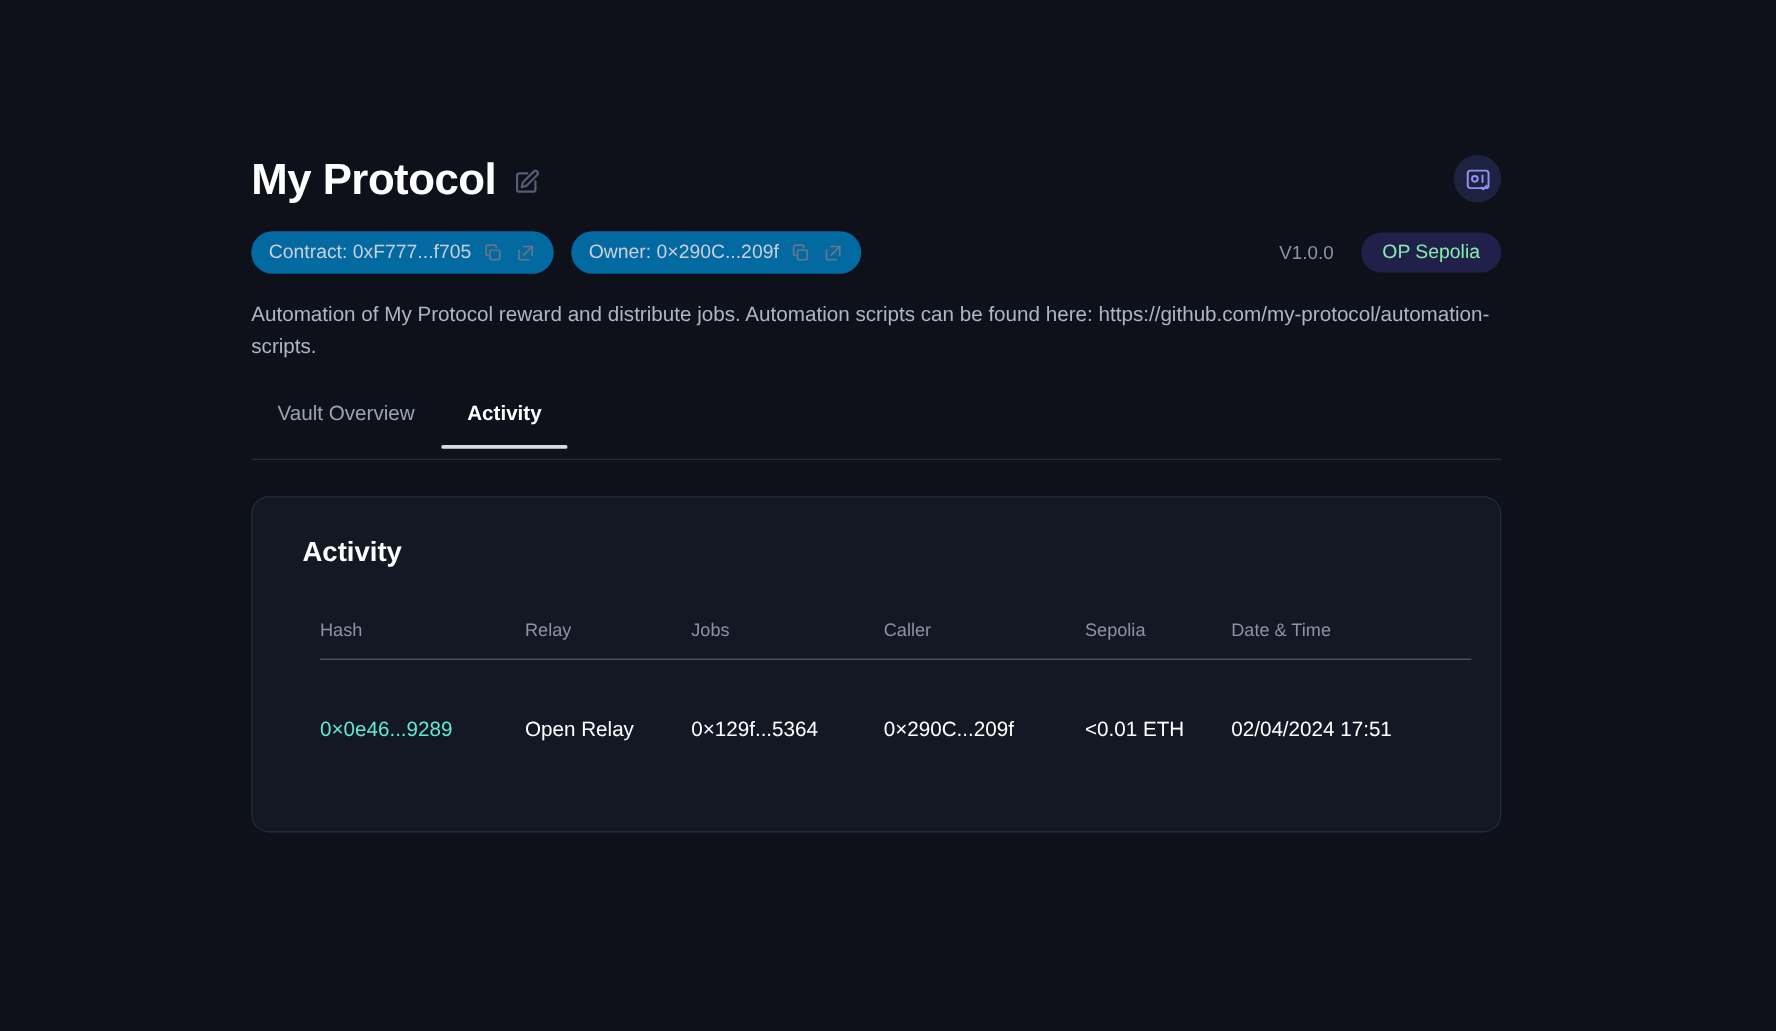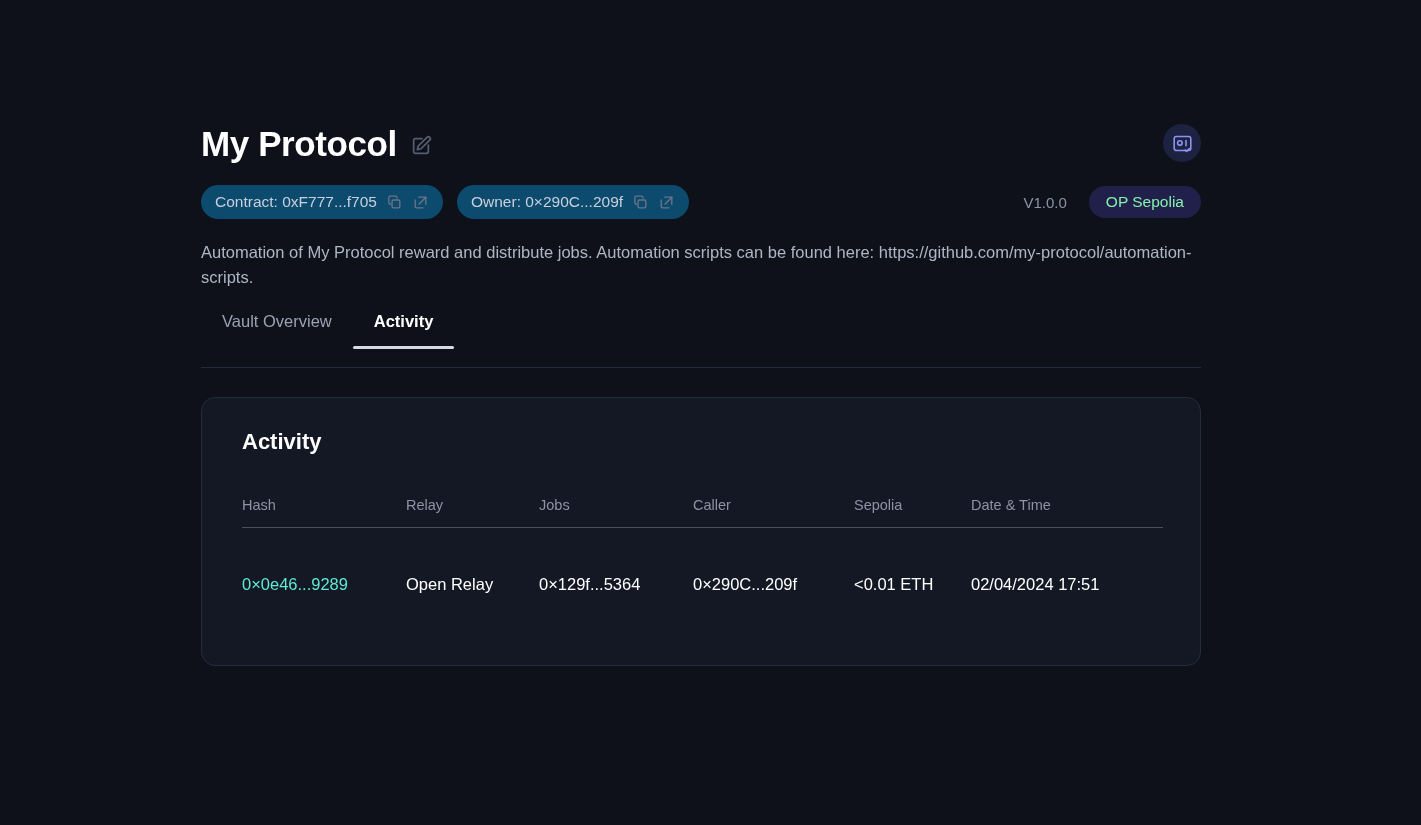--- a/index.html
+++ b/index.html
@@ -78,21 +78,21 @@
     margin-top: 17px;
     height: 34px;
   }
   .chip {
     display: inline-flex;
     align-items: center;
     gap: 9px;
     height: 34px;
     padding: 0 14px;
     border-radius: 17px;
-    background: #0c4a6e;
+    background: #0369a1;
     font-size: 15.5px;
     color: #c9cfdc;
     white-space: nowrap;
   }
   .chip + .chip { margin-left: 14px; }
   .chip-icons {
     display: inline-flex;
     align-items: center;
     gap: 9px;
   }
@@ -135,21 +135,21 @@
     line-height: 25px;
     color: #aeb5c4;
     max-width: 1001px;
     word-break: break-word;
   }
 
   
   .tabs {
     margin-top: 22px;
     display: flex;
-    align-items: flex-start;
+    align-items: center;
     gap: 0;
     border-bottom: 1px solid #242a37;
     height: 56px;
   }
   .tab {
     position: relative;
     font-size: 16.5px;
     padding: 0 21px 17px 21px;
     color: #9aa2b2;
     cursor: pointer;
@@ -186,20 +186,21 @@
     font-weight: 700;
     color: #ffffff;
     margin: 0 0 42px 0;
   }
 
   
   table.activity-table {
     width: 921px;
     border-collapse: collapse;
     table-layout: fixed;
+    margin-left: 14px;
   }
   table.activity-table th {
     text-align: left;
     font-size: 14.5px;
     font-weight: 400;
     color: #8b93a5;
     padding: 0 0 14px 0;
     border-bottom: 1px solid #4a4f5c;
   }
   table.activity-table td {

